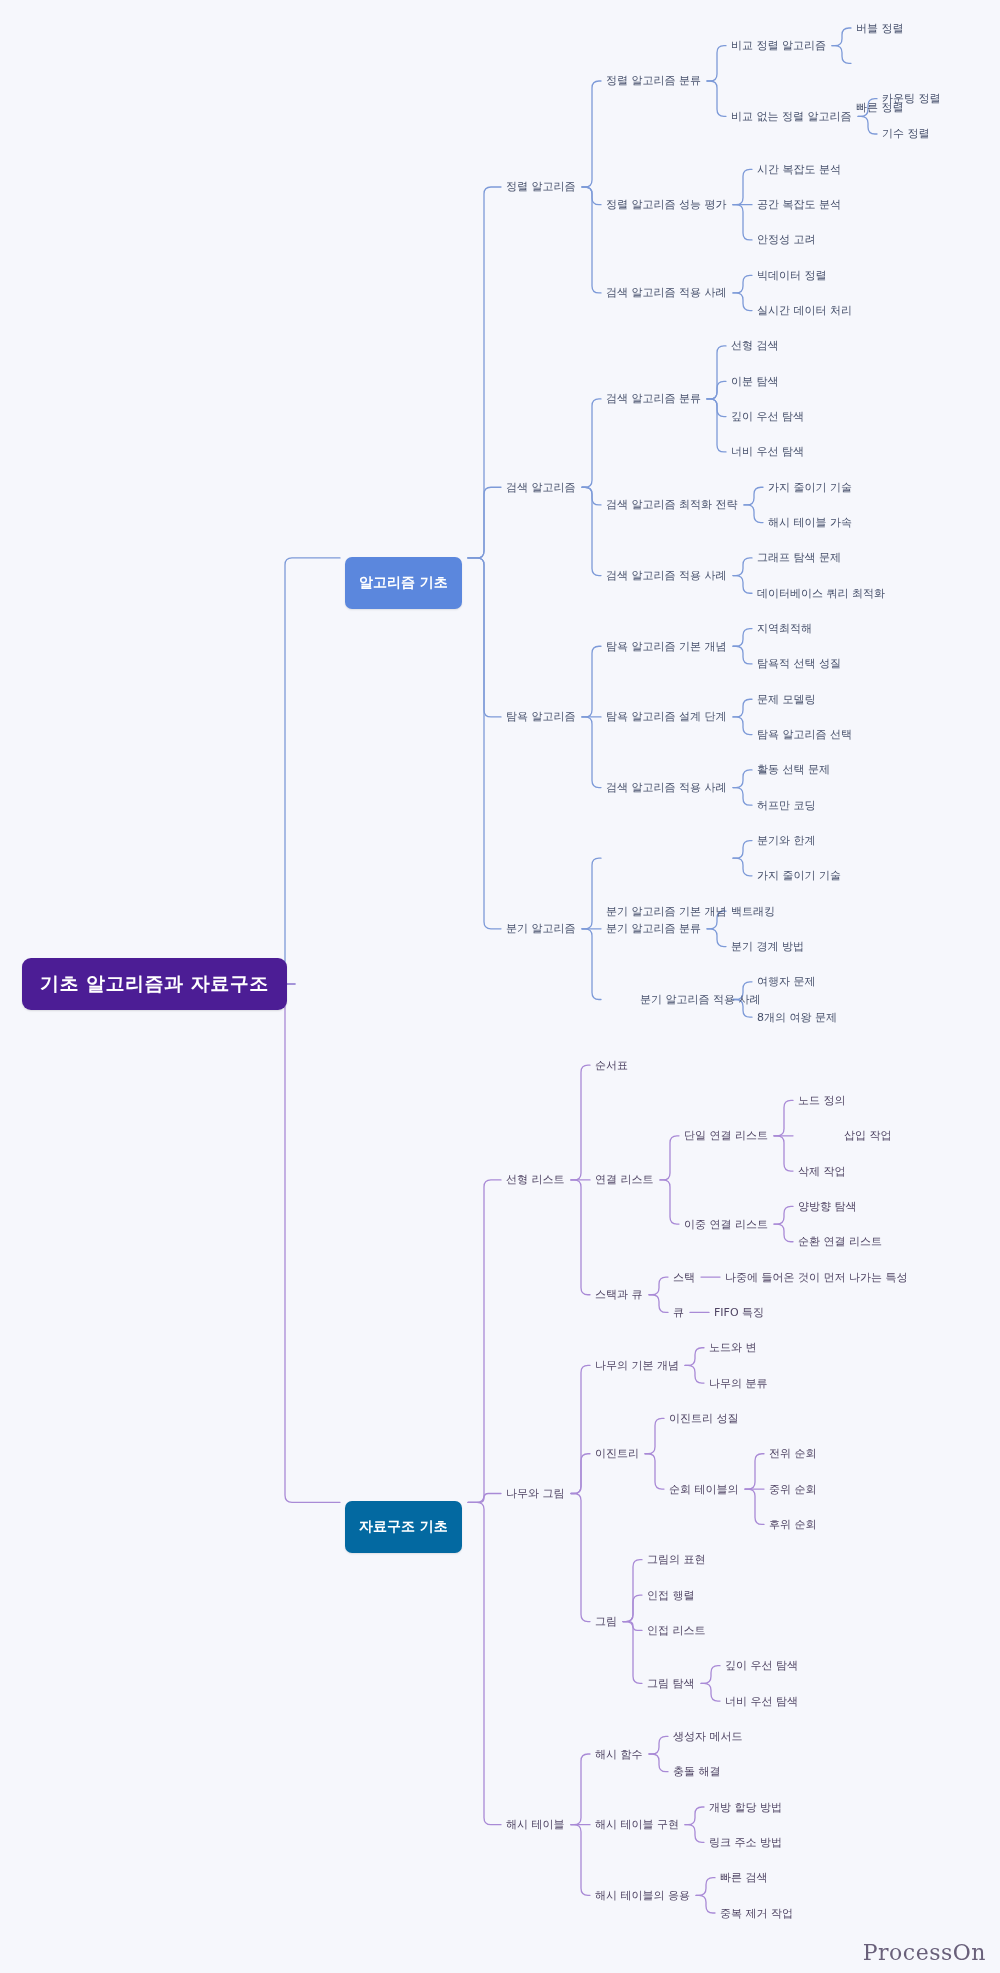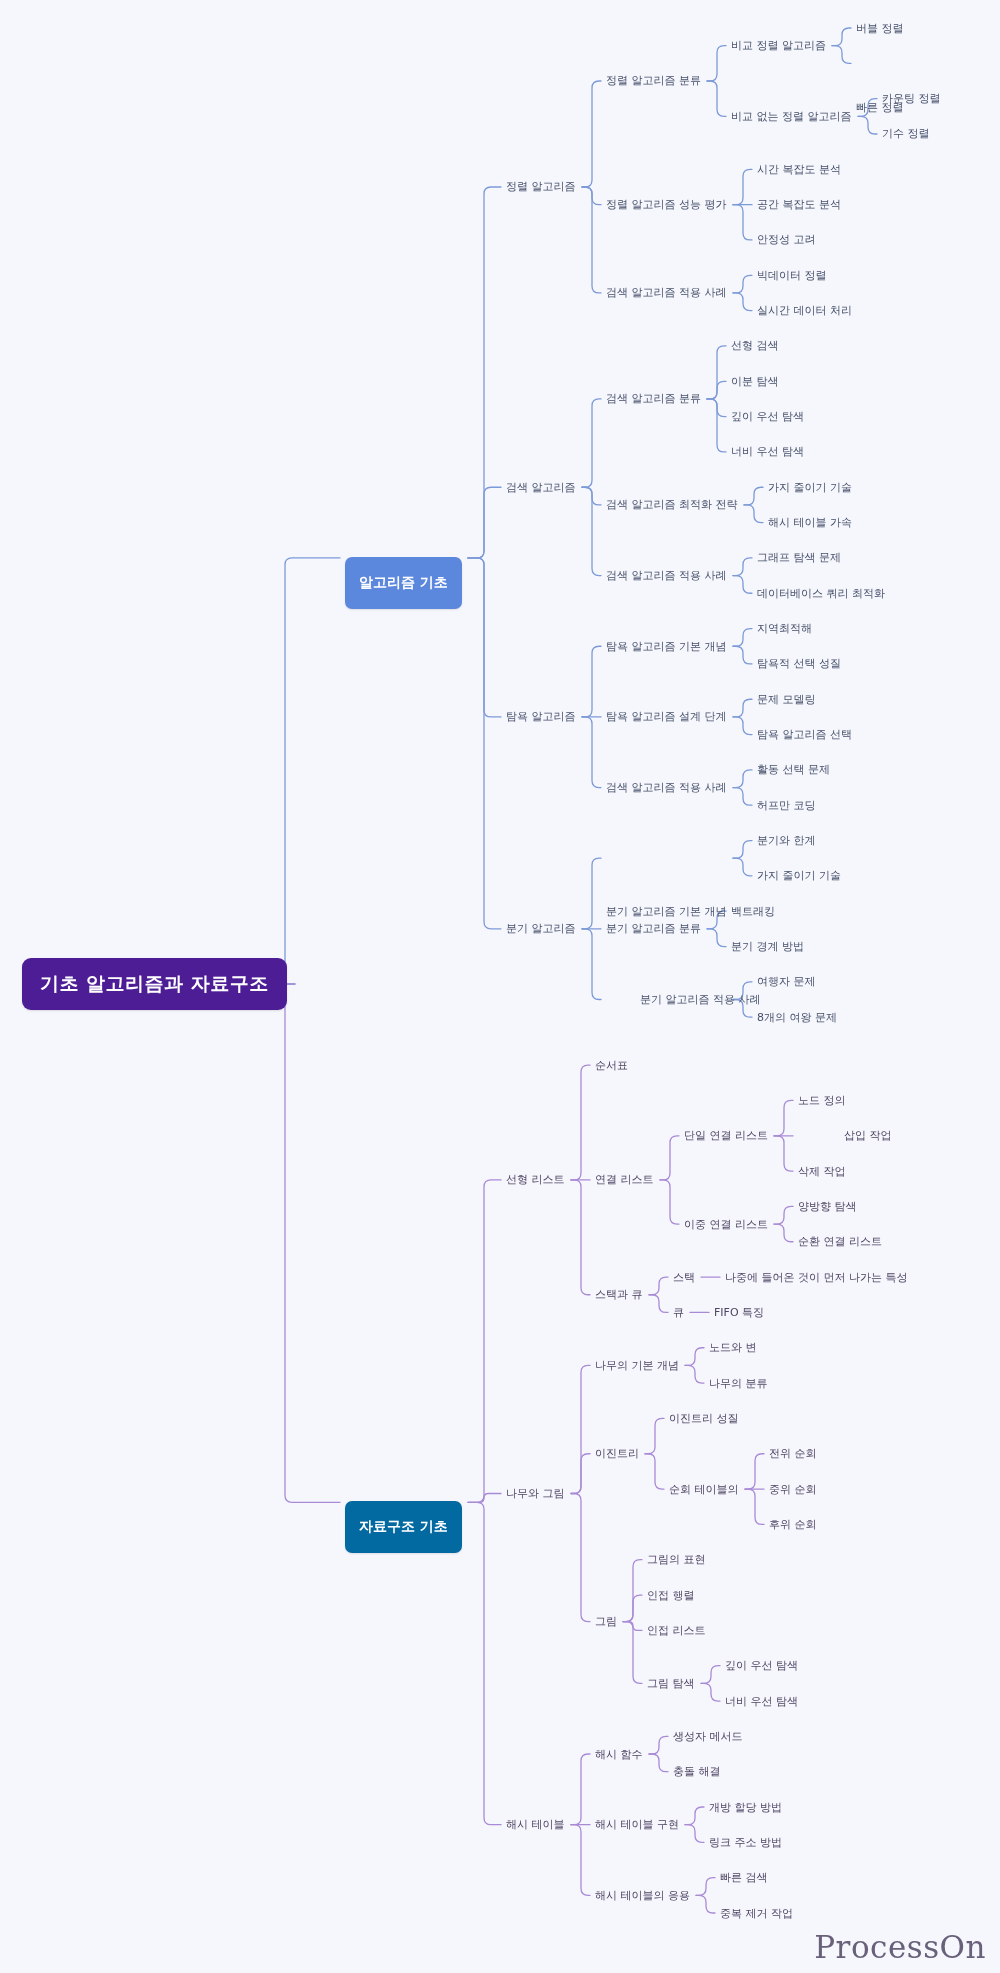--- a/index.html
+++ b/index.html
@@ -38,21 +38,21 @@
   .txt{
     font-size:11px;color:#4a4a62;
     padding:1px 0;line-height:13px;
   }
   .txt.a{color:#46506b;}
   .txt.b{color:#4f4463;}
 
   .brand{
     position:absolute;right:14px;bottom:8px;
     font-family:"DejaVu Serif","Liberation Serif",serif;
-    font-size:31px;color:#5e5470;opacity:.92;
+    font-size:22px;color:#5e5470;opacity:.92;
     letter-spacing:.5px;
   }
 </style>
 </head>
 <body>
 
 <div id="stage">
   <svg id="links">
       <path d="M295,984 L278,984 Q285,984 285,977 L285,564.9196787148594 Q285,557.9196787148594 292,557.9196787148594 L340,557.9196787148594" fill="none" stroke="#7d9ad8" stroke-width="1.3" stroke-linecap="round"></path>
       <path d="M295,984 L278,984 Q285,984 285,991 L285,1495.3122489959837 Q285,1502.3122489959837 292,1502.3122489959837 L340,1502.3122489959837" fill="none" stroke="#a98ad6" stroke-width="1.3" stroke-linecap="round"></path>

